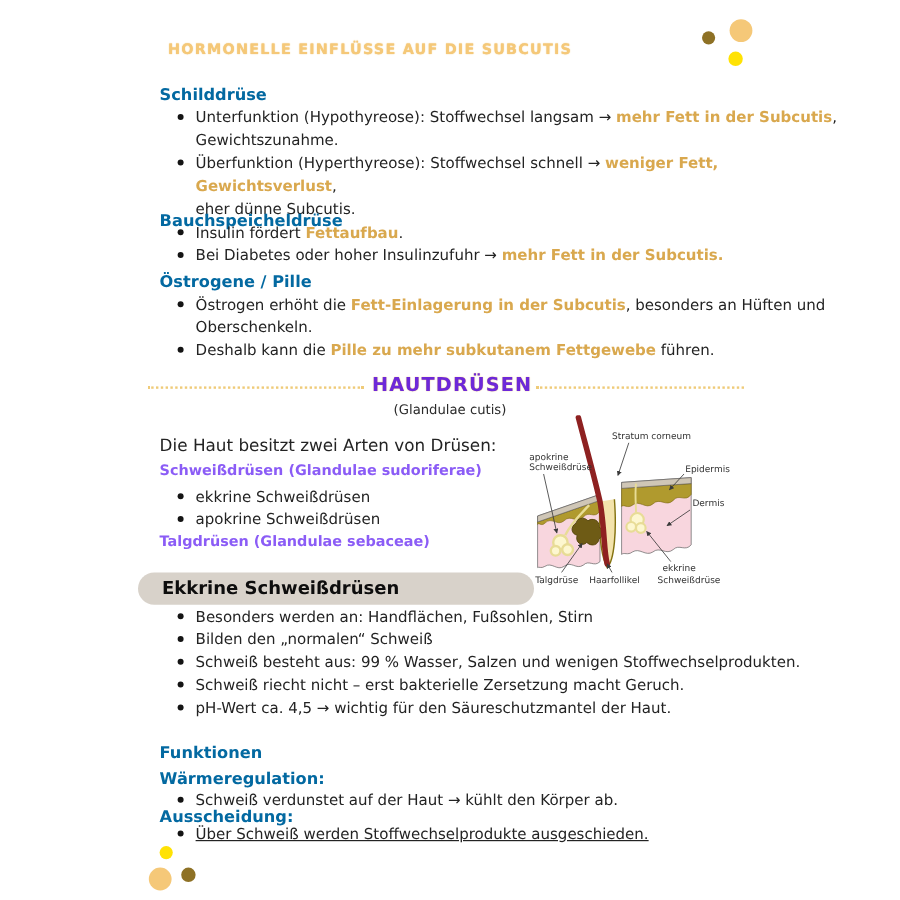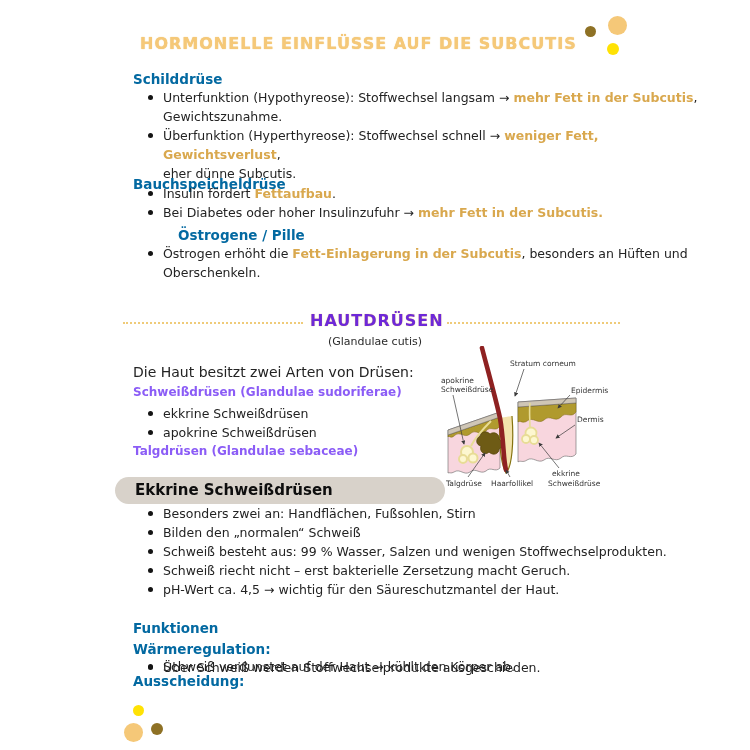--- a/index.html
+++ b/index.html
@@ -2,21 +2,21 @@
 <html><head>
 <meta charset="utf-8">
 <style>
   * { box-sizing: border-box; }
   html,body { margin:0; padding:0; background:#ffffff; }
   body { font-family: "DejaVu Sans", "Liberation Sans", sans-serif; }
   .page { position:relative; width:750px; height:750px; background:#ffffff; overflow:hidden; }
 
   .doc-title {
     position:absolute; left:140px; top:34px;
-    font-size:16px; font-weight:800; letter-spacing:1px;
+    font-size:12px; font-weight:800; letter-spacing:1px;
     color:#F5C878; text-shadow:0 0 1px #ecbd62;
   }
   .sec-head {
     position:absolute; left:133px;
     font-size:13.5px; font-weight:700; color:#0369a1;
   }
   .blist {
     position:absolute; left:133px; margin:0; padding:0; list-style:none;
     width:585px; font-size:12.5px; color:#232323; line-height:19px;
   }
@@ -62,27 +62,27 @@
   .dot-tan-tr    { left:608px; top:16px;  width:19px; height:19px; }
   .dot-olive-tr  { left:585px; top:26px;  width:11px; height:11px; }
   .dot-yellow-tr { left:607px; top:43px;  width:12px; height:12px; }
   .dot-yellow-bl { left:133px; top:705px; width:11px; height:11px; }
   .dot-tan-bl    { left:124px; top:723px; width:19px; height:19px; }
   .dot-olive-bl  { left:151px; top:723px; width:12px; height:12px; }
 
   
   .h-schild { top:71px; }   .l-schild { top:88px; }
   .h-bauch  { top:176px; }  .l-bauch  { top:184px; }
-  .h-oestro { top:227px;margin-left:45px; }  .l-oestro { top:244px; }
+  .h-oestro { top:227px; }  .l-oestro { top:244px; }
   .oh-schweiss { top:385px; } .l-schweiss { top:404px; }
   .oh-talg { top:444px; }
   .l-ekkrine { top:504px; }
   .h-funk { top:620px; }
   .h-waerme { top:641px; } .l-waerme { top:657px; }
-  .h-aussch { top:673px; } .l-aussch { top:658px; }
+  .h-aussch { top:673px; } .l-aussch { top:685px;text-decoration:underline; }
 </style>
 </head>
 <body>
 
 <div class="page">
 
   <div class="dot dot-tan-tr" style="background:#F5C878;"></div>
   <div class="dot dot-olive-tr" style="background:#8E7125;"></div>
   <div class="dot dot-yellow-tr" style="background:#FFE204;"></div>
   <div class="dot dot-yellow-bl" style="background:#FFE204;"></div>
@@ -99,20 +99,21 @@
 
   <div class="sec-head h-bauch">Bauchspeicheldrüse</div>
   <ul class="blist l-bauch">
       <li><span>Insulin fördert </span><span class="hl">Fettaufbau</span><span>.</span></li>
       <li><span>Bei Diabetes oder hoher Insulinzufuhr → </span><span class="hl">mehr Fett in der Subcutis.</span></li>
     </ul>
 
   <div class="sec-head h-oestro">Östrogene / Pille</div>
   <ul class="blist l-oestro">
       <li><span>Östrogen erhöht die </span><span class="hl">Fett-Einlagerung in der Subcutis</span><span>, besonders an Hüften und</span><br><span>Oberschenkeln.</span></li>
+      <li><span>Deshalb kann die </span><span class="hl">Pille zu mehr subkutanem Fettgewebe</span><span> führen.</span></li>
     </ul>
 
   <div class="divider-dotted divider-left"></div>
   <div class="h2-title">HAUTDRÜSEN</div>
   <div class="divider-dotted divider-right"></div>
   <div class="h2-sub">(Glandulae cutis)</div>
 
   <div class="intro-line">Die Haut besitzt zwei Arten von Drüsen:</div>
   <div class="orange-head oh-schweiss">Schweißdrüsen (Glandulae sudoriferae)</div>
   <ul class="blist l-schweiss">
@@ -177,21 +178,21 @@
     <text x="139" y="76">Dermis</text>
     <text x="8" y="140">Talgdrüse</text>
     <text x="53" y="140">Haarfollikel</text>
     <text x="114" y="130">ekkrine</text>
     <text x="110" y="140">Schweißdrüse</text>
   </svg>
 
   <div class="pill"></div>
   <div class="pill-label">Ekkrine Schweißdrüsen</div>
   <ul class="blist l-ekkrine">
-      <li><span>Besonders zwei an: Handflächen, Fußsohlen, Stirn</span></li>
+      <li><span>Besonders werden an: Handflächen, Fußsohlen, Stirn</span></li>
       <li><span>Bilden den „normalen“ Schweiß</span></li>
       <li><span>Schweiß besteht aus: 99 % Wasser, Salzen und wenigen Stoffwechselprodukten.</span></li>
       <li><span>Schweiß riecht nicht – erst bakterielle Zersetzung macht Geruch.</span></li>
       <li><span>pH-Wert ca. 4,5 → wichtig für den Säureschutzmantel der Haut.</span></li>
     </ul>
 
   <div class="sec-head h-funk">Funktionen</div>
   <div class="sec-head h-waerme">Wärmeregulation:</div>
   <ul class="blist l-waerme">
       <li><span>Schweiß verdunstet auf der Haut → kühlt den Körper ab.</span></li>

